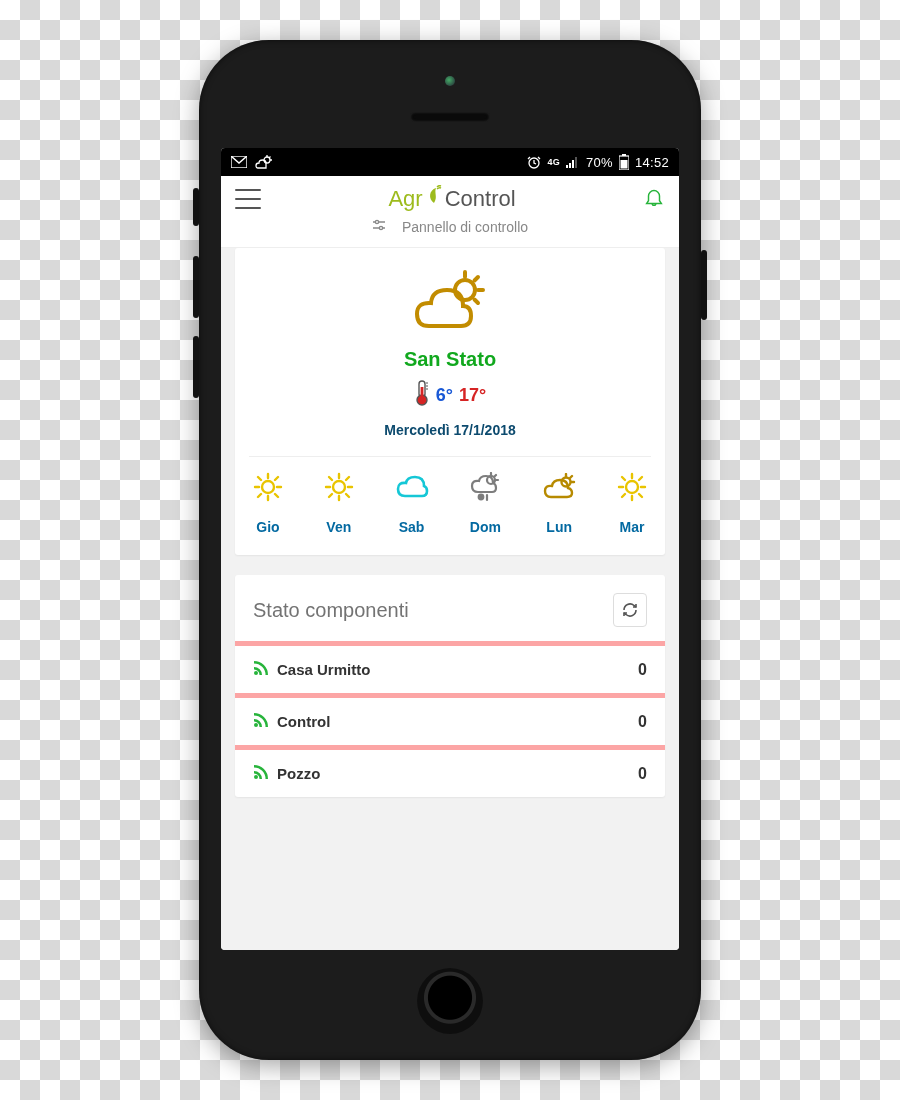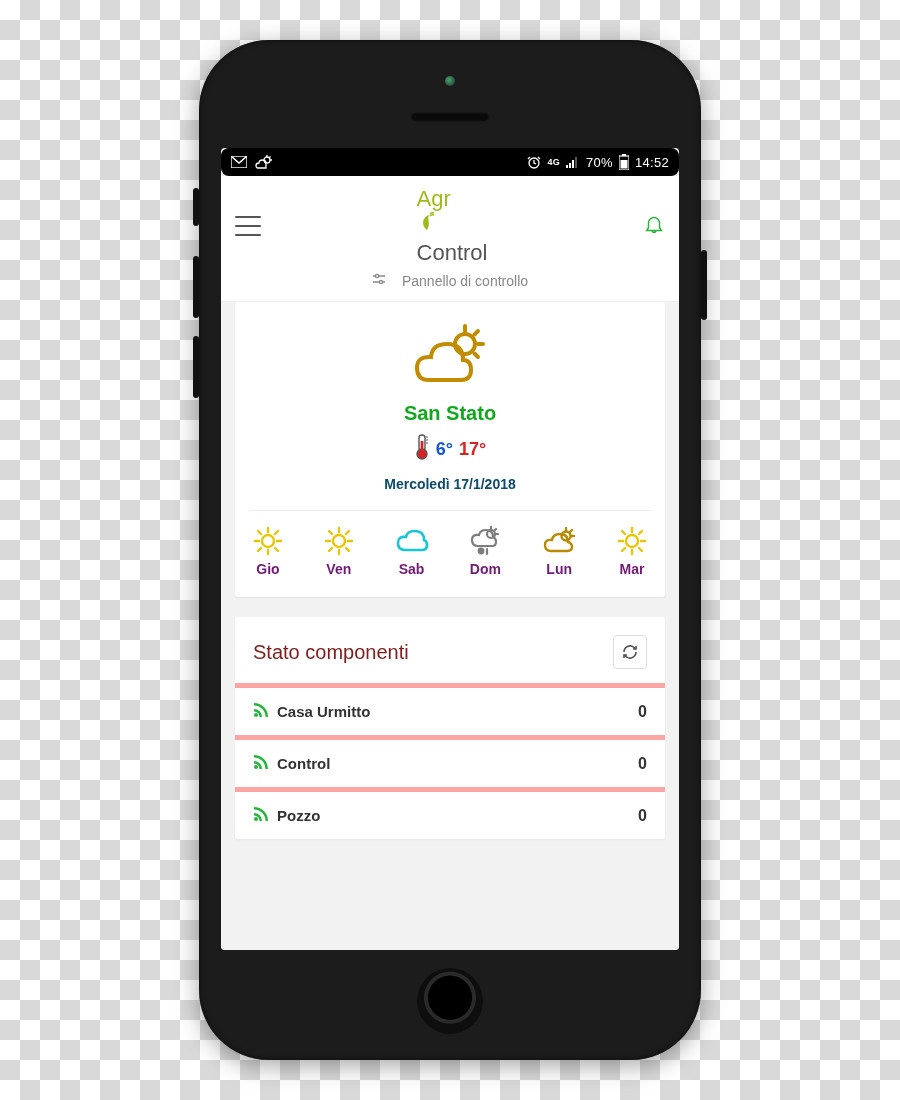--- a/index.html
+++ b/index.html
@@ -47,61 +47,61 @@
   .pw {width:6px;height:70px;right:-6px;top:210px;}
   .screen{
     width:100%; height:100%; background:#f2f2f2;
     border-radius:4px; overflow:hidden; position:relative;
     display:flex; flex-direction:column;
   }
   
   .statusbar{
     height:28px; background:#000; color:#fff;
     display:flex; align-items:center; justify-content:space-between;
-    padding:0 10px; font-size:13px; letter-spacing:.3px;border-radius:8px;
+    padding:0 10px; font-size:13px; letter-spacing:.3px;
   }
   .sb-left,.sb-right{display:flex;align-items:center;gap:8px;}
   .sb-right{gap:6px;}
   .sb-ico{display:inline-flex;}
   .sb-ico svg{display:block;}
   
   .appbar{
     background:#fff; padding:10px 14px 12px 14px;
     border-bottom:1px solid #eee;
   }
   .appbar-row{display:flex;align-items:center;justify-content:space-between;}
   .hamburger{width:26px;height:20px;display:flex;flex-direction:column;justify-content:space-between;cursor:pointer;}
   .hamburger span{height:2px;background:#555;border-radius:2px;}
-  .logo{font-size:22px;font-weight:500;color:#555;display:flex;align-items:flex-start;gap:1px;flex-direction:column;}
+  .logo{font-size:22px;font-weight:500;color:#555;display:flex;align-items:center;gap:1px;}
   .logo .agro{color:#9dbb1d;font-weight:500;}
   .logo .leaf{position:relative;top:-1px;}
   .bell{color:#27b43b;}
   .subtitle{color:#888;font-size:14px;display:flex;align-items:center;justify-content:center;gap:16px;margin-top:6px;}
   
   .content{flex:1;background:#f2f2f2;padding:0 14px;overflow:hidden;}
   .card{background:#fff;border-radius:3px;margin-top:0;padding:18px 14px;box-shadow:0 1px 2px rgba(0,0,0,.06);}
   .card.weather{margin-top:0;}
   .w-main{display:flex;flex-direction:column;align-items:center;gap:8px;padding-bottom:18px;border-bottom:1px solid #eee;}
   .w-icon{color:#c28c00;}
   .city{color:#11a81e;font-weight:700;font-size:20px;}
   .temps{display:flex;align-items:center;gap:6px;font-size:18px;font-weight:600;}
   .t-low{color:#1858d6;}
   .t-high{color:#d62424;}
   .w-date{color:#0c4a6e;font-size:14px;font-weight:600;margin-top:2px;}
   .forecast{display:flex;justify-content:space-between;padding:16px 4px 2px 4px;}
-  .fday{display:flex;flex-direction:column;align-items:center;gap:6px;font-size:14px;font-weight:600;color:#701a75;}
+  .fday{display:flex;flex-direction:column;align-items:center;gap:18px;font-size:14px;font-weight:600;color:#0369a1;}
   .fday .fi{height:28px;display:flex;align-items:center;}
   .sun{color:#e9c400;}
   .cloud{color:#15c7d6;}
   .rain{color:#7d7d7d;}
   .partly{color:#b78a00;}
   
   .card.components{margin-top:20px;padding:0;}
   .comp-head{display:flex;align-items:center;justify-content:space-between;padding:18px 18px 14px 18px;}
-  .comp-title{font-size:20px;color:#7f1d1d;}
+  .comp-title{font-size:20px;color:#737373;}
   .refresh{width:34px;height:34px;border:1px solid #ddd;border-radius:4px;display:flex;align-items:center;justify-content:center;color:#555;cursor:pointer;}
   .comp-row{display:flex;align-items:center;justify-content:space-between;padding:14px 18px;border-top:5px solid #fca5a5;font-size:15px;}
   .comp-left{display:flex;align-items:center;gap:8px;font-weight:700;color:#333;}
   .rss{color:#27b43b;}
   .comp-val{font-weight:700;color:#333;font-size:16px;}
   .comp-val.hl{color:#1a22c9;}
 </style>
 </head>
 <body>
 

